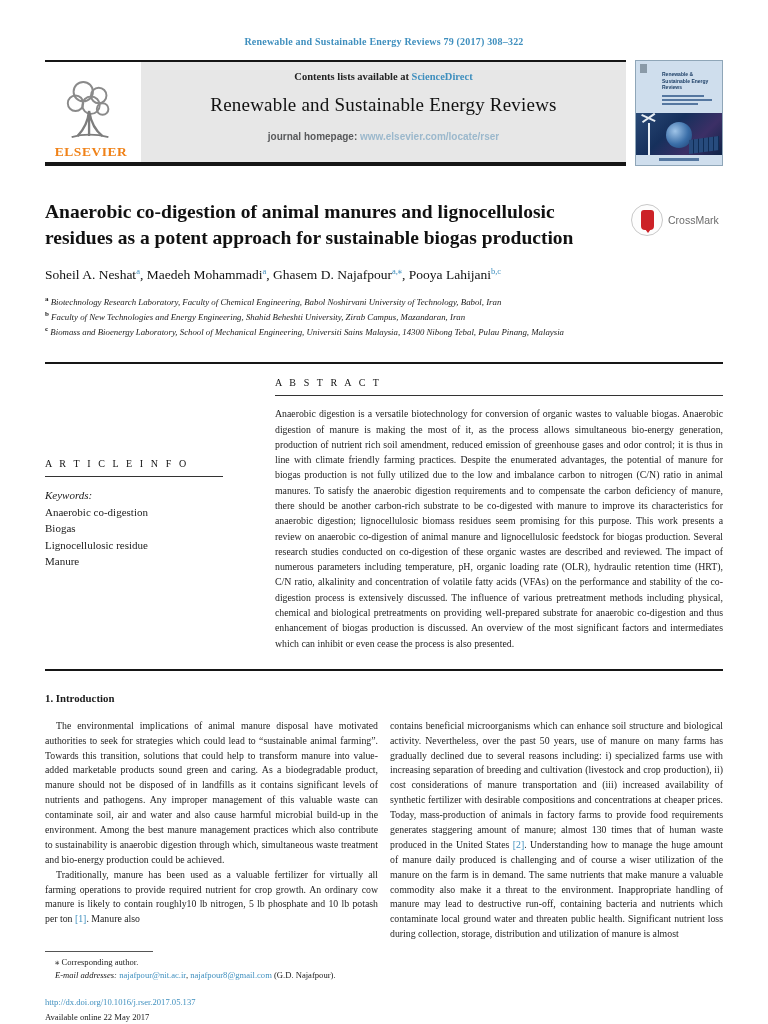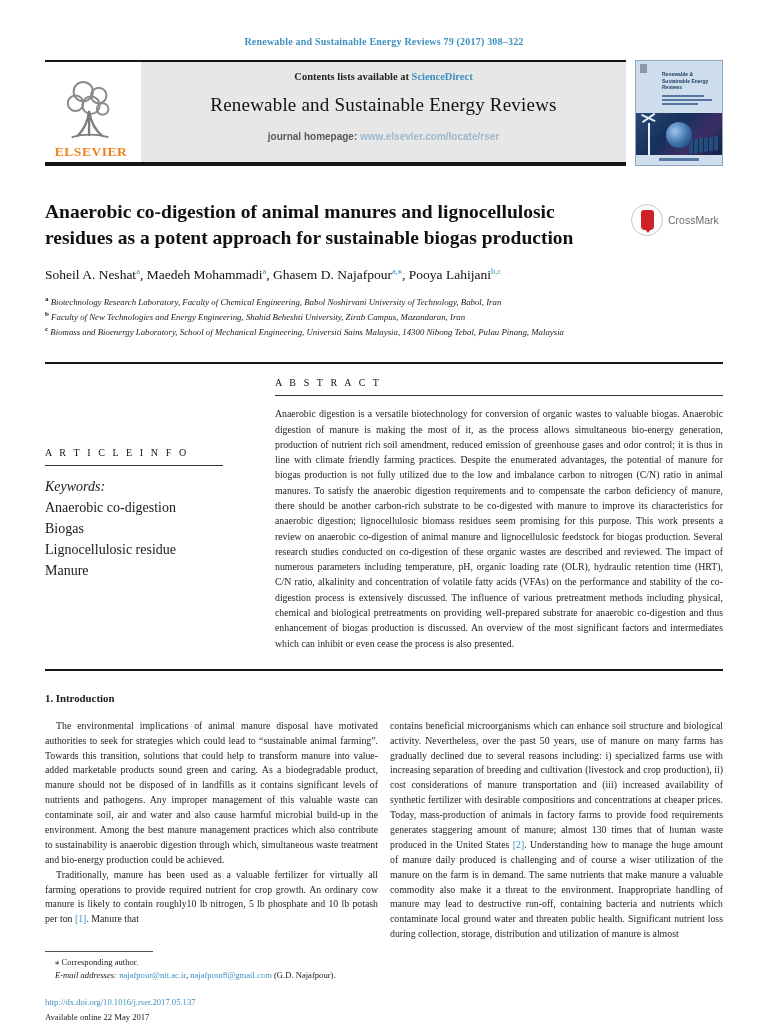--- a/index.html
+++ b/index.html
@@ -70,21 +70,21 @@
   .authors sup { font-size:8.5px; color:#3f8fbe; }
   .affils { margin-top:11px; font-size:8.8px; font-style:italic; color:#222; line-height:1.5; }
   .affils sup { font-size:7px; font-style:normal; font-weight:bold; }
 
   
   .info-section { margin-top:23px; border-top:2px solid #161616; border-bottom:2px solid #161616;
     display:flex; padding:13px 0 18px 0; gap:52px;align-items:center; }
   .info-col { width:178px; flex:0 0 auto; }
   .abs-col { flex:1; }
   .sec-head { font-size:10px; letter-spacing:2.6px; color:#111; border-bottom:1px solid #333; padding-bottom:7px; font-weight:normal; }
-  .keywords { margin-top:10px; font-size:14px; line-height:1.5; }
+  .keywords { margin-top:10px; font-size:11px; line-height:1.5; }
   .kw-label { font-style:italic; }
   .abstract-text { margin-top:10px; font-size:9.8px; line-height:1.56; text-align:justify; color:#1c1c1c; }
 
   
   .intro-heading { margin-top:21px; font-size:10.8px; font-weight:bold; }
   .body-cols { display:flex; gap:12px; margin-top:15px; }
   .body-col { flex:1; }
   .body-col p { font-size:9.8px; line-height:1.52; text-align:justify; text-indent:11px; color:#1c1c1c; }
   .body-col p.no-indent { text-indent:0; }
   .cite-link { color:#3f8fbe; }
@@ -189,21 +189,21 @@
     <div class="abs-col">
       <div class="sec-head">A B S T R A C T</div>
       <div class="abstract-text">Anaerobic digestion is a versatile biotechnology for conversion of organic wastes to valuable biogas. Anaerobic digestion of manure is making the most of it, as the process allows simultaneous bio-energy generation, production of nutrient rich soil amendment, reduced emission of greenhouse gases and odor control; it is thus in line with climate friendly farming practices. Despite the enumerated advantages, the potential of manure for biogas production is not fully utilized due to the low and imbalance carbon to nitrogen (C/N) ratio in animal manures. To satisfy the anaerobic digestion requirements and to compensate the carbon deficiency of manure, there should be another carbon-rich substrate to be co-digested with manure to improve its characteristics for anaerobic digestion; lignocellulosic biomass residues seem promising for this purpose. This work presents a review on anaerobic co-digestion of animal manure and lignocellulosic feedstock for biogas production. Several research studies conducted on co-digestion of these organic wastes are described and reviewed. The impact of numerous parameters including temperature, pH, organic loading rate (OLR), hydraulic retention time (HRT), C/N ratio, alkalinity and concentration of volatile fatty acids (VFAs) on the performance and stability of the co-digestion process is extensively discussed. The influence of various pretreatment methods including physical, chemical and biological pretreatments on providing well-prepared substrate for anaerobic co-digestion and thus enhancement of biogas production is discussed. An overview of the most significant factors and intermediates which can inhibit or even cease the process is also presented.</div>
     </div>
   </div>
 
   <div class="intro-heading">1. Introduction</div>
   <div class="body-cols">
     <div class="body-col">
       <p><span>The environmental implications of animal manure disposal have motivated authorities to seek for strategies which could lead to “sustainable animal farming”. Towards this transition, solutions that could help to transform manure into value-added marketable products sound green and caring. As a biodegradable product, manure should not be disposed of in landfills as it contains significant levels of nutrients and pathogens. Any improper management of this valuable waste can contaminate soil, air and water and also cause harmful microbial build-up in the environment. Among the best manure management practices which also contribute to sustainability is anaerobic digestion through which, simultaneous waste treatment and bio-energy production could be achieved.</span></p>
-      <p><span>Traditionally, manure has been used as a valuable fertilizer for virtually all farming operations to provide required nutrient for crop growth. An ordinary cow manure is likely to contain roughly10 lb nitrogen, 5 lb phosphate and 10 lb potash per ton </span><span class="cite-link">[1]</span><span>. Manure that</span></p>
+      <p><span>Traditionally, manure has been used as a valuable fertilizer for virtually all farming operations to provide required nutrient for crop growth. An ordinary cow manure is likely to contain roughly10 lb nitrogen, 5 lb phosphate and 10 lb potash per ton </span><span class="cite-link">[1]</span><span>. Manure also</span></p>
     </div>
     <div class="body-col">
       <p class="no-indent"><span>contains beneficial microorganisms which can enhance soil structure and biological activity. Nevertheless, over the past 50 years, use of manure on many farms has gradually declined due to several reasons including: i) specialized farms use with increasing separation of breeding and cultivation (livestock and crop production), ii) cost considerations of manure transportation and (iii) increased availability of synthetic fertilizer with desirable compositions and concentrations at cheaper prices. Today, mass-production of animals in factory farms to provide food requirements generates staggering amount of manure; almost 130 times that of human waste produced in the United States </span><span class="cite-link">[2]</span><span>. Understanding how to manage the huge amount of manure daily produced is challenging and of course a wiser utilization of the manure on the farm is in demand. The same nutrients that make manure a valuable commodity also make it a threat to the environment. Inappropriate handling of manure may lead to destructive run-off, containing bacteria and nutrients which contaminate local ground water and threaten public health. Significant nutrient loss during collection, storage, distribution and utilization of manure is almost</span></p>
     </div>
   </div>
 
   <div class="footnote">
     <div class="fn-rule"></div>
     <div>⁎ Corresponding author.</div>
     <div>

